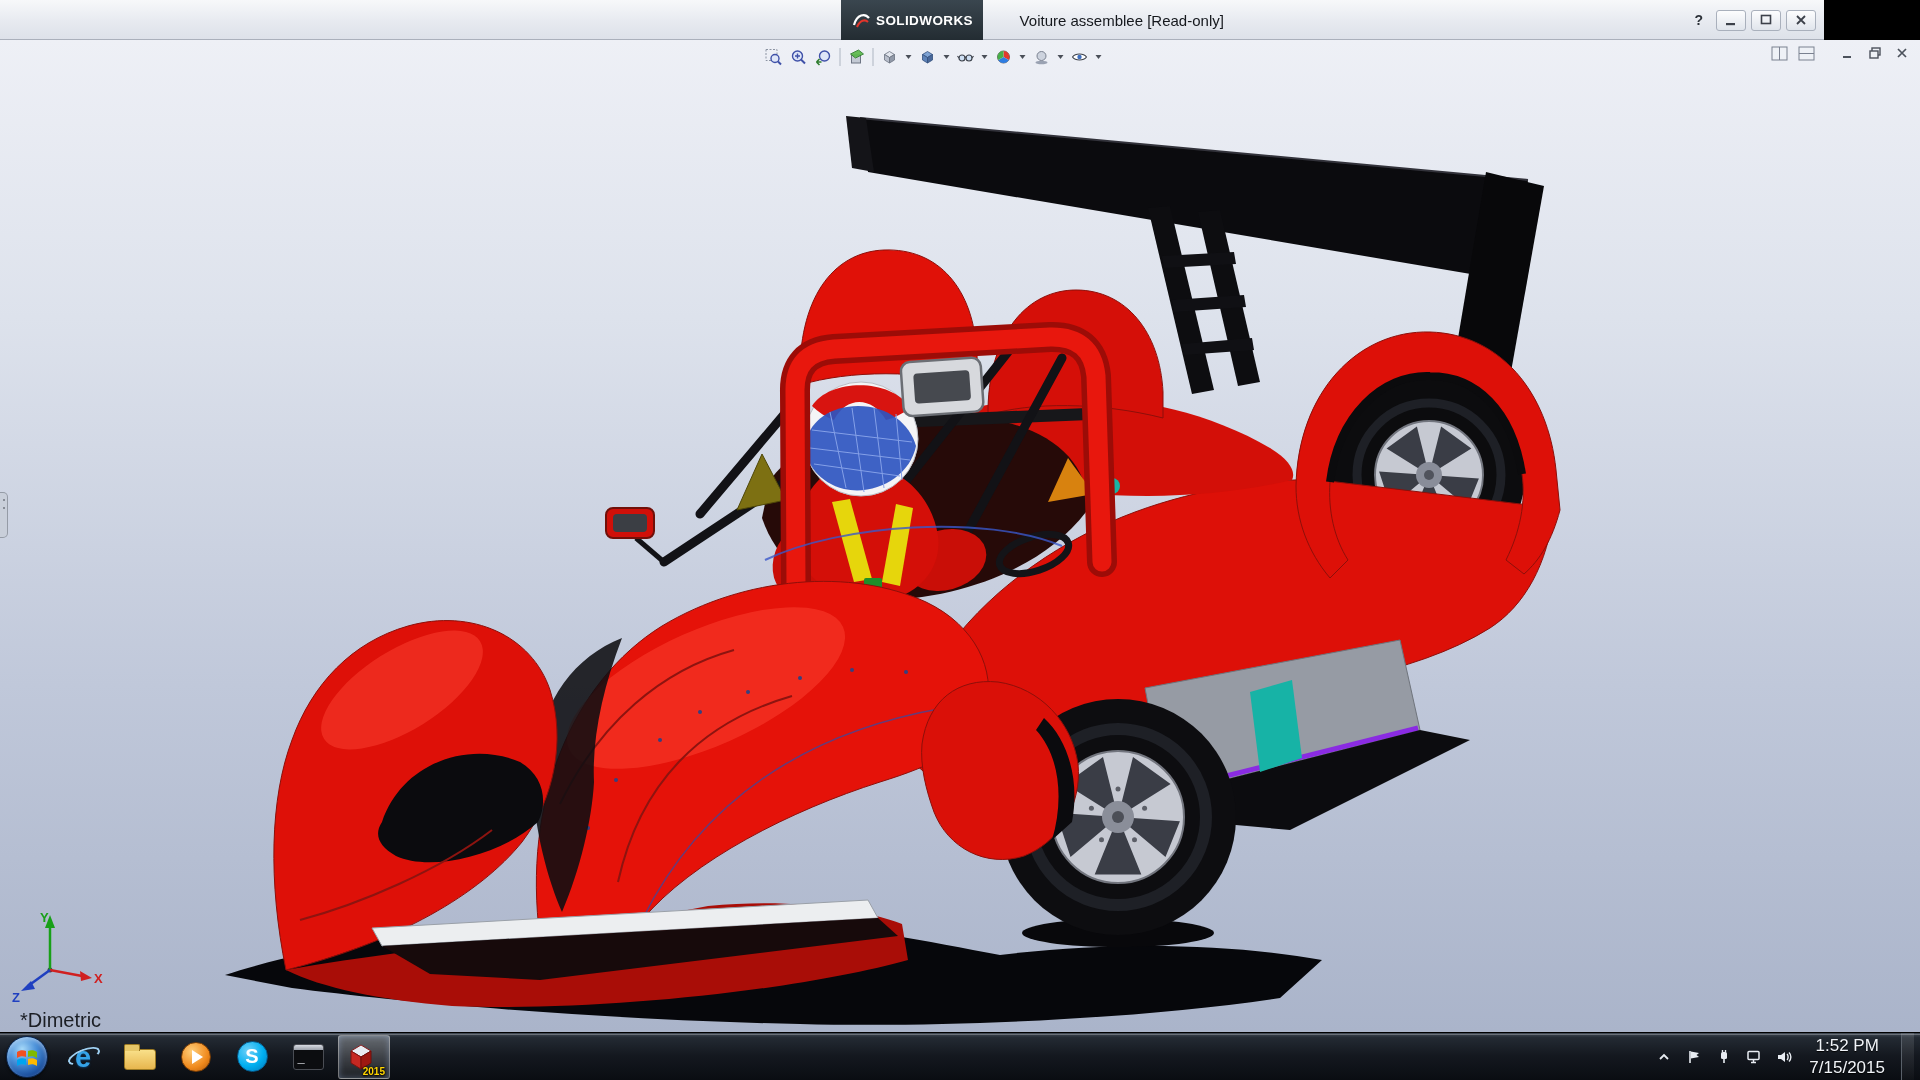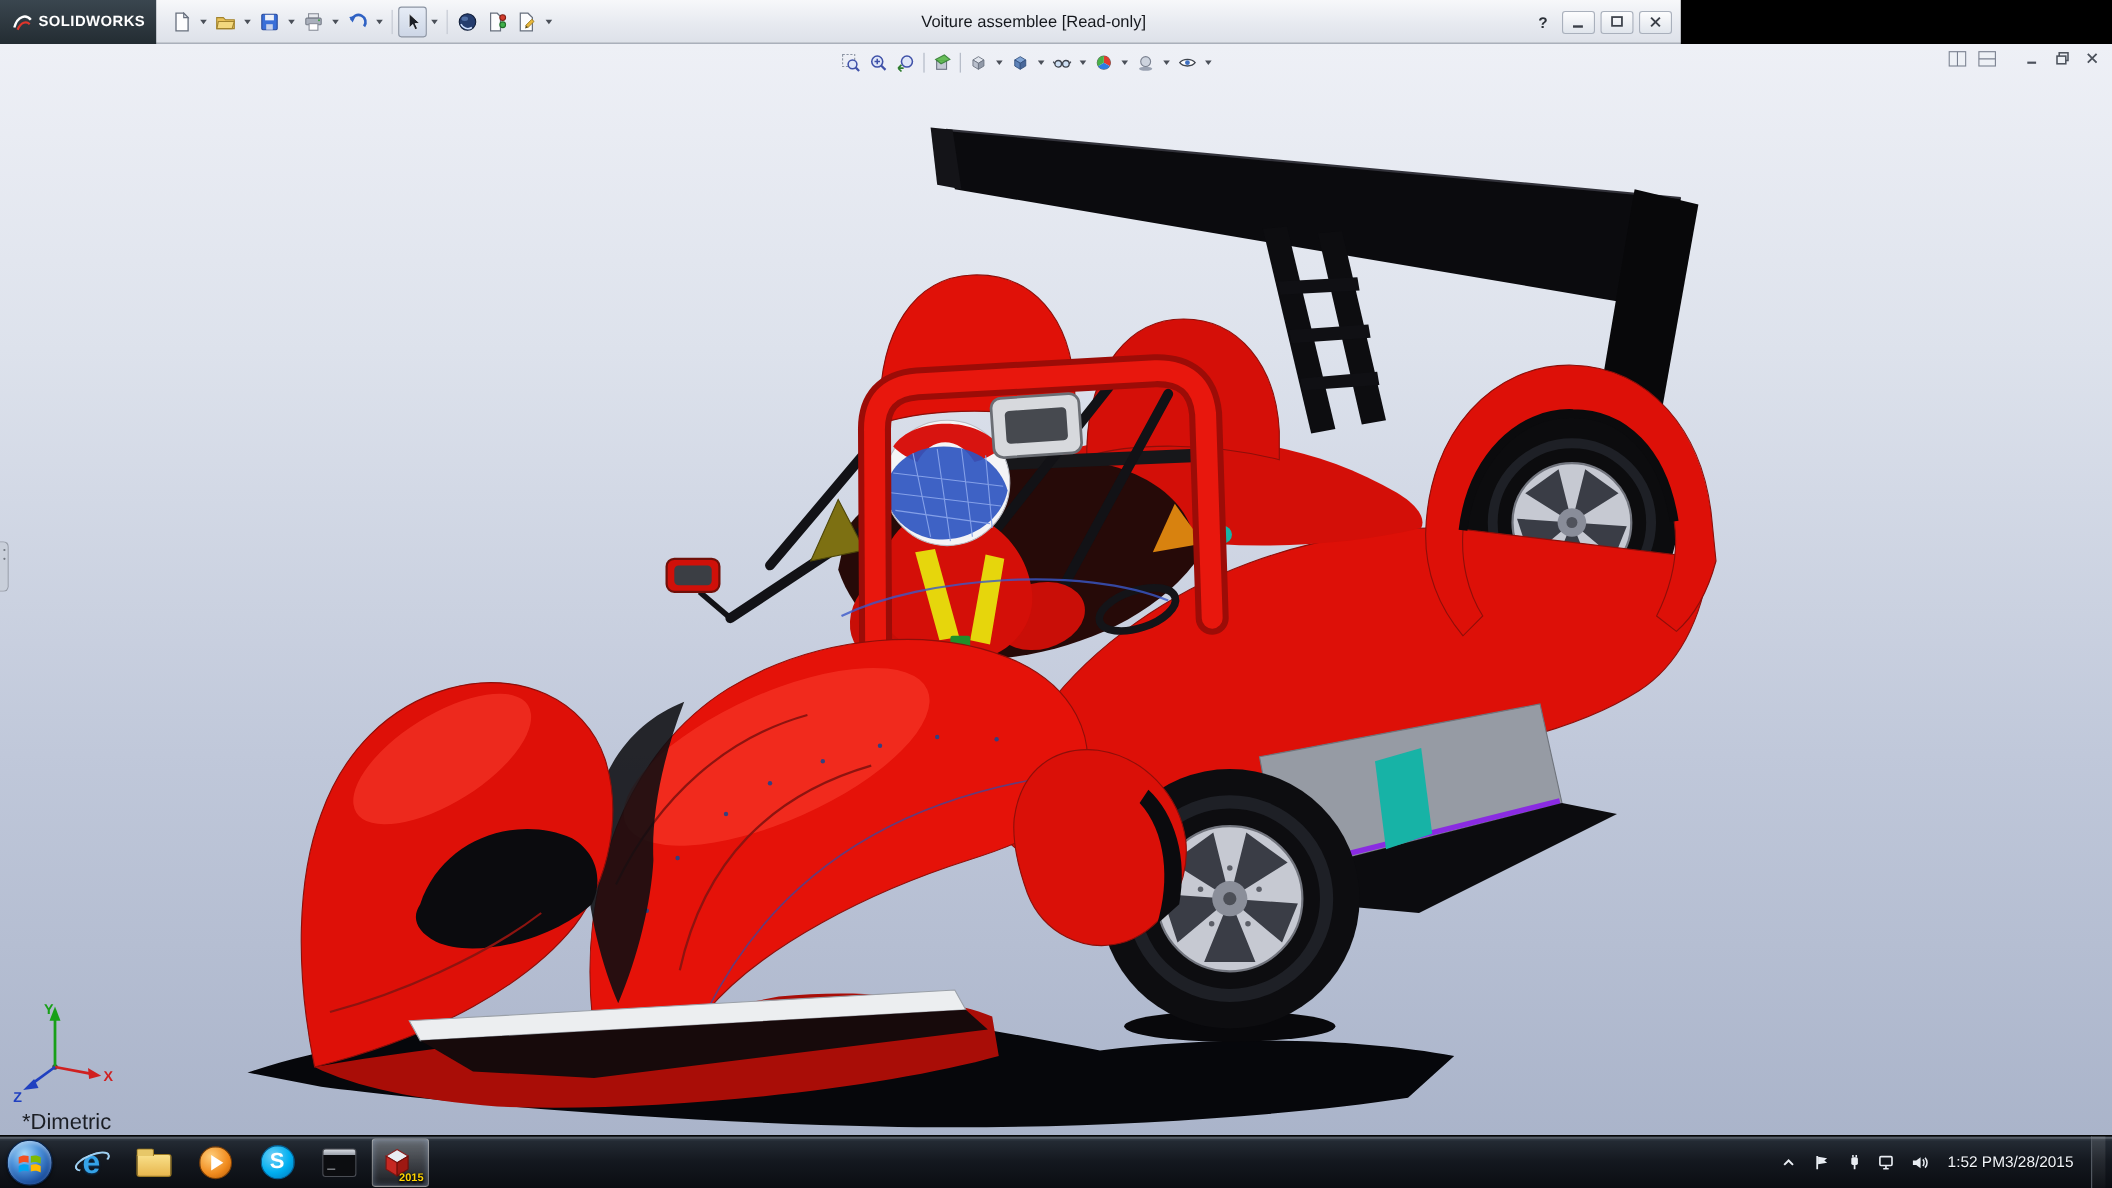--- a/index.html
+++ b/index.html
@@ -1,23 +1,23 @@
 <!DOCTYPE html>
 <html><head>
 <meta charset="utf-8">
 <style>
   * { margin:0; padding:0; box-sizing:border-box; }
   html,body { width:1920px; height:1080px; overflow:hidden; background:#000; }
   body { font-family:"Liberation Sans", sans-serif; position:relative; }
   #app { position:absolute; inset:0; width:1920px; height:1080px; }
 
   
-  #titlebar { position:absolute; top:0; left:0; width:1528px; height:40px;
+  #titlebar { position:absolute; top:0; left:0; width:1824px; height:40px;
     background:linear-gradient(180deg,#f7f8fa 0%,#e7eaf0 55%,#dde1e9 100%);
-    border-bottom:1px solid #aab0bb; display:flex; align-items:center; }
+    border-bottom:1px solid #aab0bb; display:flex; align-items:center;flex-direction:column; }
   .brand { width:142px; height:40px; background:linear-gradient(180deg,#3a464f,#232c32);
     display:flex; align-items:center; justify-content:center; gap:5px; color:#fff; flex:0 0 auto; }
   .brand .btxt { font-size:13.5px; font-weight:bold; letter-spacing:.4px; }
   .mtb { display:flex; align-items:center; margin-left:10px; gap:1px; }
   .tbtn { width:26px; height:28px; display:flex; align-items:center; justify-content:center; border-radius:3px; border:1px solid transparent; }
   .tbtn.pressed { border:1px solid #8a93a2; background:linear-gradient(#e6ecf6,#cdd6e6); }
   .dd { width:12px; height:28px; display:flex; align-items:center; justify-content:center; }
   .chev { width:0; height:0; border-left:3.5px solid transparent; border-right:3.5px solid transparent; border-top:4px solid #4a4f58; }
   .sep { width:1px; height:22px; background:#c2c7d1; margin:0 4px; }
   #win-title { position:absolute; left:61.5%; top:50%; transform:translate(-50%,-50%);
@@ -77,22 +77,22 @@
     border:1px solid #045f92; color:#fff; font-size:20px; font-weight:bold; display:flex; align-items:center; justify-content:center; }
   .cmd { width:31px; height:26px; background:#0c0d10; border:1px solid #4a4d54; border-radius:3px; position:relative; }
   .cmd::before { content:""; position:absolute; top:0; left:0; right:0; height:5px;
     background:linear-gradient(#d7dbe2,#9aa0aa); border-radius:2px 2px 0 0; }
   .cmd .prompt { position:absolute; left:4px; top:8px; color:#e8ecf2; font-family:"Liberation Mono",monospace; font-size:12px; line-height:12px; }
   .sw-wrap { position:relative; width:38px; height:38px; display:flex; align-items:center; }
   .sw-badge { position:absolute; right:-2px; bottom:-1px; color:#ffd400; font-size:10px; font-weight:bold;
     text-shadow:0 1px 2px #000, 0 0 2px #000; }
   .tray { margin-left:auto; display:flex; align-items:center; gap:12px; padding-right:6px; }
   .trayicon { width:18px; height:18px; display:flex; align-items:center; justify-content:center; }
-  .clock { display:flex; flex-direction:row; align-items:center; justify-content:center; line-height:1.25;
-    color:#f1f4f9; font-size:14px; text-shadow:0 1px 1px #000; margin:0 4px; }
+  .clock { display:flex; flex-direction:column; align-items:center; justify-content:center; line-height:1.25;
+    color:#f1f4f9; font-size:17px; text-shadow:0 1px 1px #000; margin:0 4px; }
   .showdesk { width:13px; height:48px; border-left:1px solid #596069; background:linear-gradient(180deg,rgba(255,255,255,.12),rgba(255,255,255,.02)); }
 </style>
 </head>
 <body>
 
 <div id="app">
 
   <header id="titlebar">
     <div class="brand">
       <svg width="20" height="20" viewBox="0 0 20 20">
@@ -572,19 +572,19 @@
         </svg>
       </div>
       <div class="trayicon">
         <svg width="17" height="16" viewBox="0 0 17 16">
           <polygon points="2,6 5,6 9,3 9,13 5,10 2,10" fill="#e8ecf2"></polygon>
           <path d="M11 5 C12.5 6.5 12.5 9.5 11 11 M13 3.5 C15.5 6 15.5 10 13 12.5" stroke="#e8ecf2" stroke-width="1.4" fill="none"></path>
         </svg>
       </div>
       <div class="clock">
         <span>1:52 PM</span>
-        <span>3/28/2015</span>
+        <span>7/15/2015</span>
       </div>
       <div class="showdesk"></div>
     </div>
   </footer>
 
 </div>
 
 </body></html>

